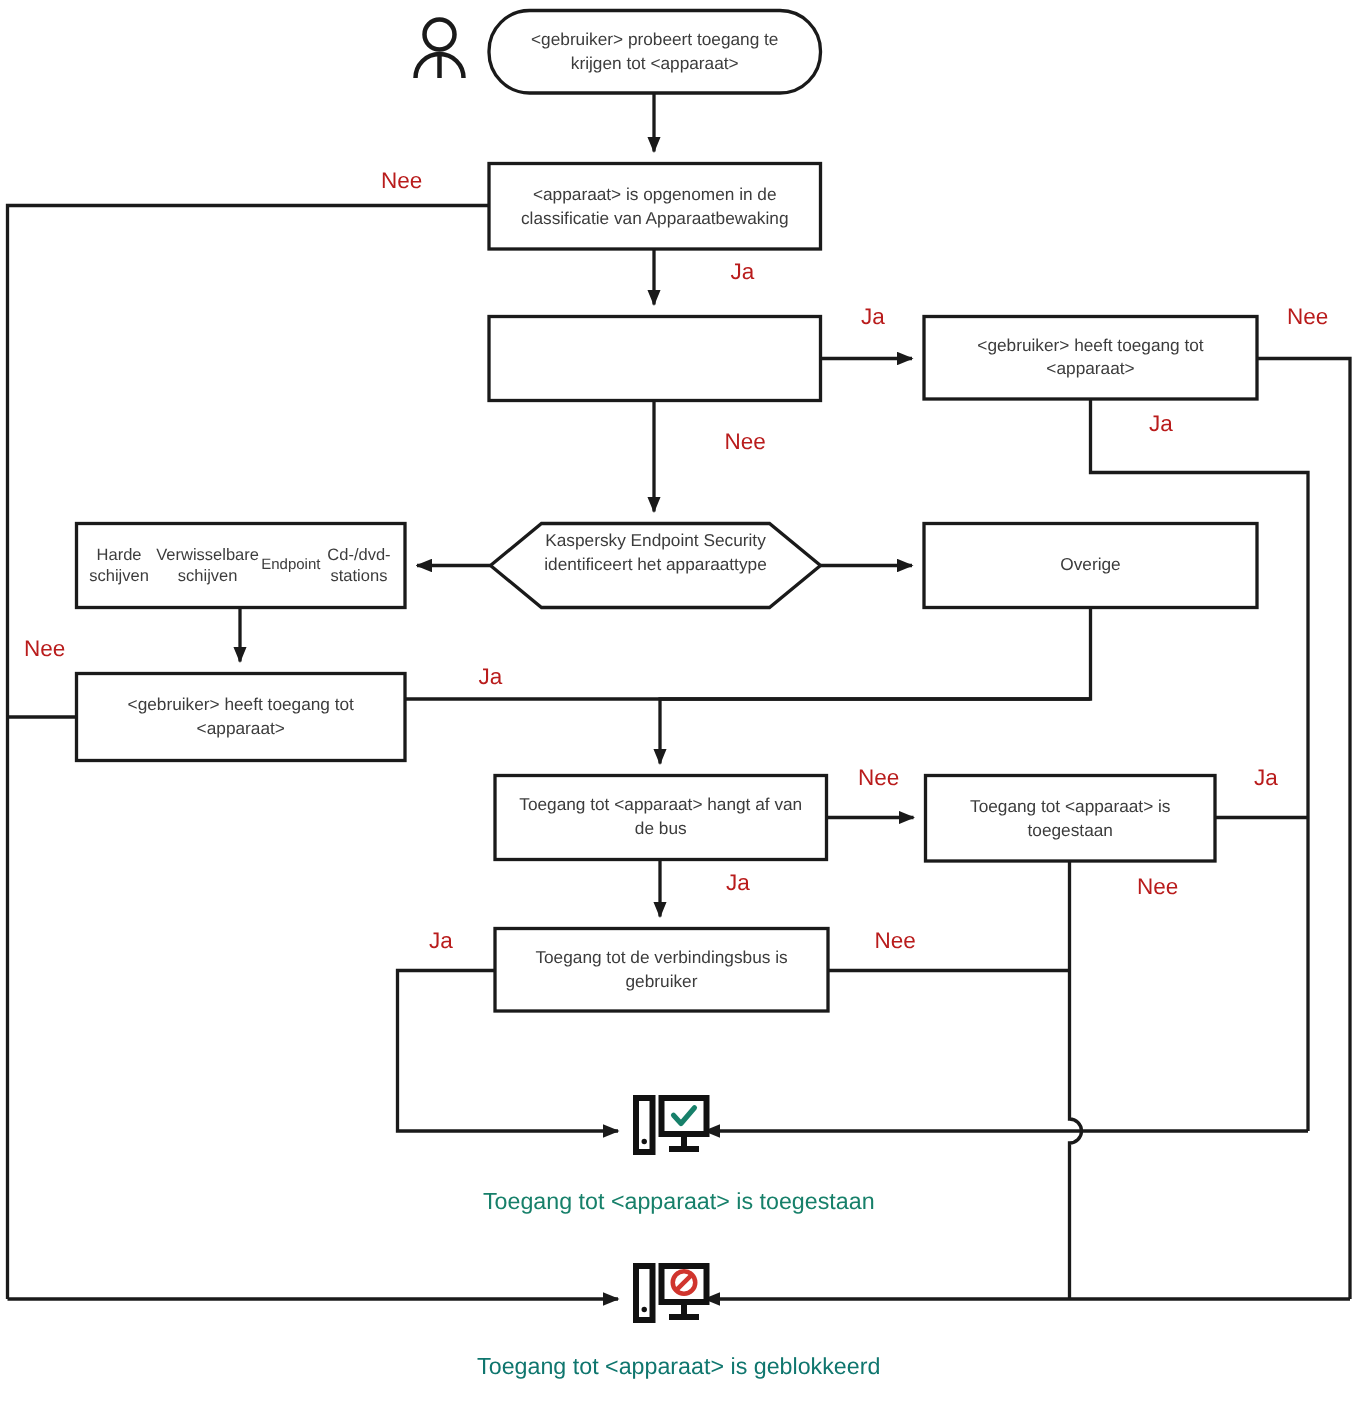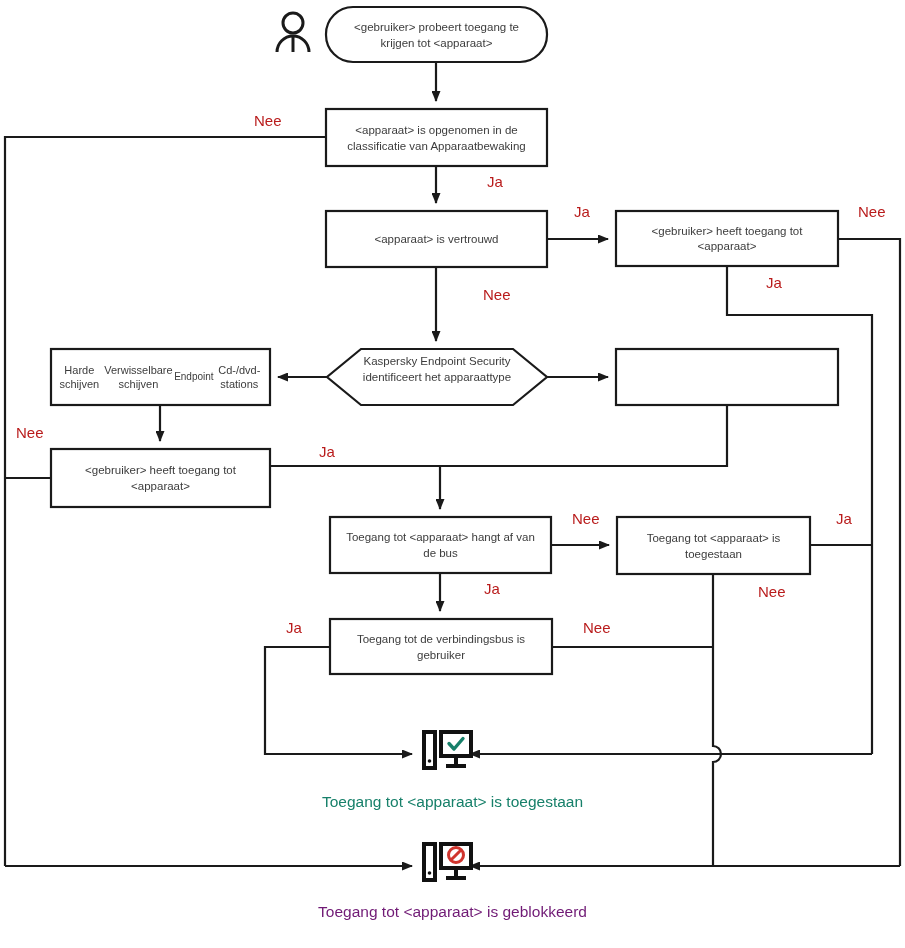--- a/index.html
+++ b/index.html
@@ -48,21 +48,21 @@
     white-space: nowrap;
   }
   .result-label {
     position: absolute;
     font-size: 15.5px;
     line-height: 18px;
     white-space: nowrap;
     text-align: center;
   }
   .result-allowed { color: #17806a; }
-  .result-blocked { color: #701a75; }
+  .result-blocked { color: #0f766e; }
 </style>
 </head>
 <body>
 
 <div id="canvas">
 
   <svg class="layer" viewBox="0 0 905 948">
     <defs>
       <marker id="arrow" markerWidth="11" markerHeight="9" refX="10" refY="4.5" orient="auto" markerUnits="userSpaceOnUse">
         <path d="M0,0 L11,4.5 L0,9 Z" fill="#1a1a1a"></path>
@@ -153,33 +153,33 @@
       <path d="M446,878 L466,878" stroke="#111111" stroke-width="4"></path>
       <circle cx="456" cy="855" r="7.5" fill="none" stroke="#d0352e" stroke-width="3"></circle>
       <path d="M450.7,860.3 L461.3,849.7" stroke="#d0352e" stroke-width="3"></path>
     </g>
   </svg>
 
   <div class="node-text multi" style="left:336px; top:7px; width:201px; height:55px;">&lt;gebruiker&gt; probeert toegang te krijgen tot &lt;apparaat&gt;</div>
 
   <div class="node-text multi" style="left:331px; top:109px; width:211px; height:57px;">&lt;apparaat&gt; is opgenomen in de classificatie van Apparaatbewaking</div>
 
-  <div class="node-text" style="left:336px; top:211px; width:201px; height:56px;">&lt;apparaat&gt; is vertrouwd</div>
 
   <div class="node-text" style="left:621px; top:211px; width:212px; height:55px;">&lt;gebruiker&gt; heeft toegang tot &lt;apparaat&gt;</div>
 
   <div class="node-text multi" style="left:355px; top:341px; width:164px; height:56px;">Kaspersky Endpoint Security identificeert het apparaattype</div>
 
   <div class="node-text" style="left:56px; top:349px; width:209px; height:56px; flex-direction:row; justify-content:center; line-height:14px; font-size:11px;">
     <span>Harde schijven</span>
     <span>Verwisselbare schijven</span>
     <span style="font-size:10px;">Endpoint</span>
     <span>Cd-/dvd-stations</span>
   </div>
 
+  <div class="node-text" style="left:621px; top:349px; width:212px; height:56px;">Overige</div>
 
   <div class="node-text multi" style="left:66px; top:449px; width:189px; height:58px;">&lt;gebruiker&gt; heeft toegang tot &lt;apparaat&gt;</div>
 
   <div class="node-text multi" style="left:340px; top:517px; width:201px; height:56px;">Toegang tot &lt;apparaat&gt; hangt af van de bus</div>
 
   <div class="node-text multi" style="left:627px; top:517px; width:173px; height:57px;">Toegang tot &lt;apparaat&gt; is toegestaan</div>
 
   <div class="node-text multi" style="left:345px; top:619px; width:192px; height:55px;">Toegang tot de verbindingsbus is gebruiker</div>
 
   <div class="edge-label" style="left:254px; top:113px;">Nee</div>

